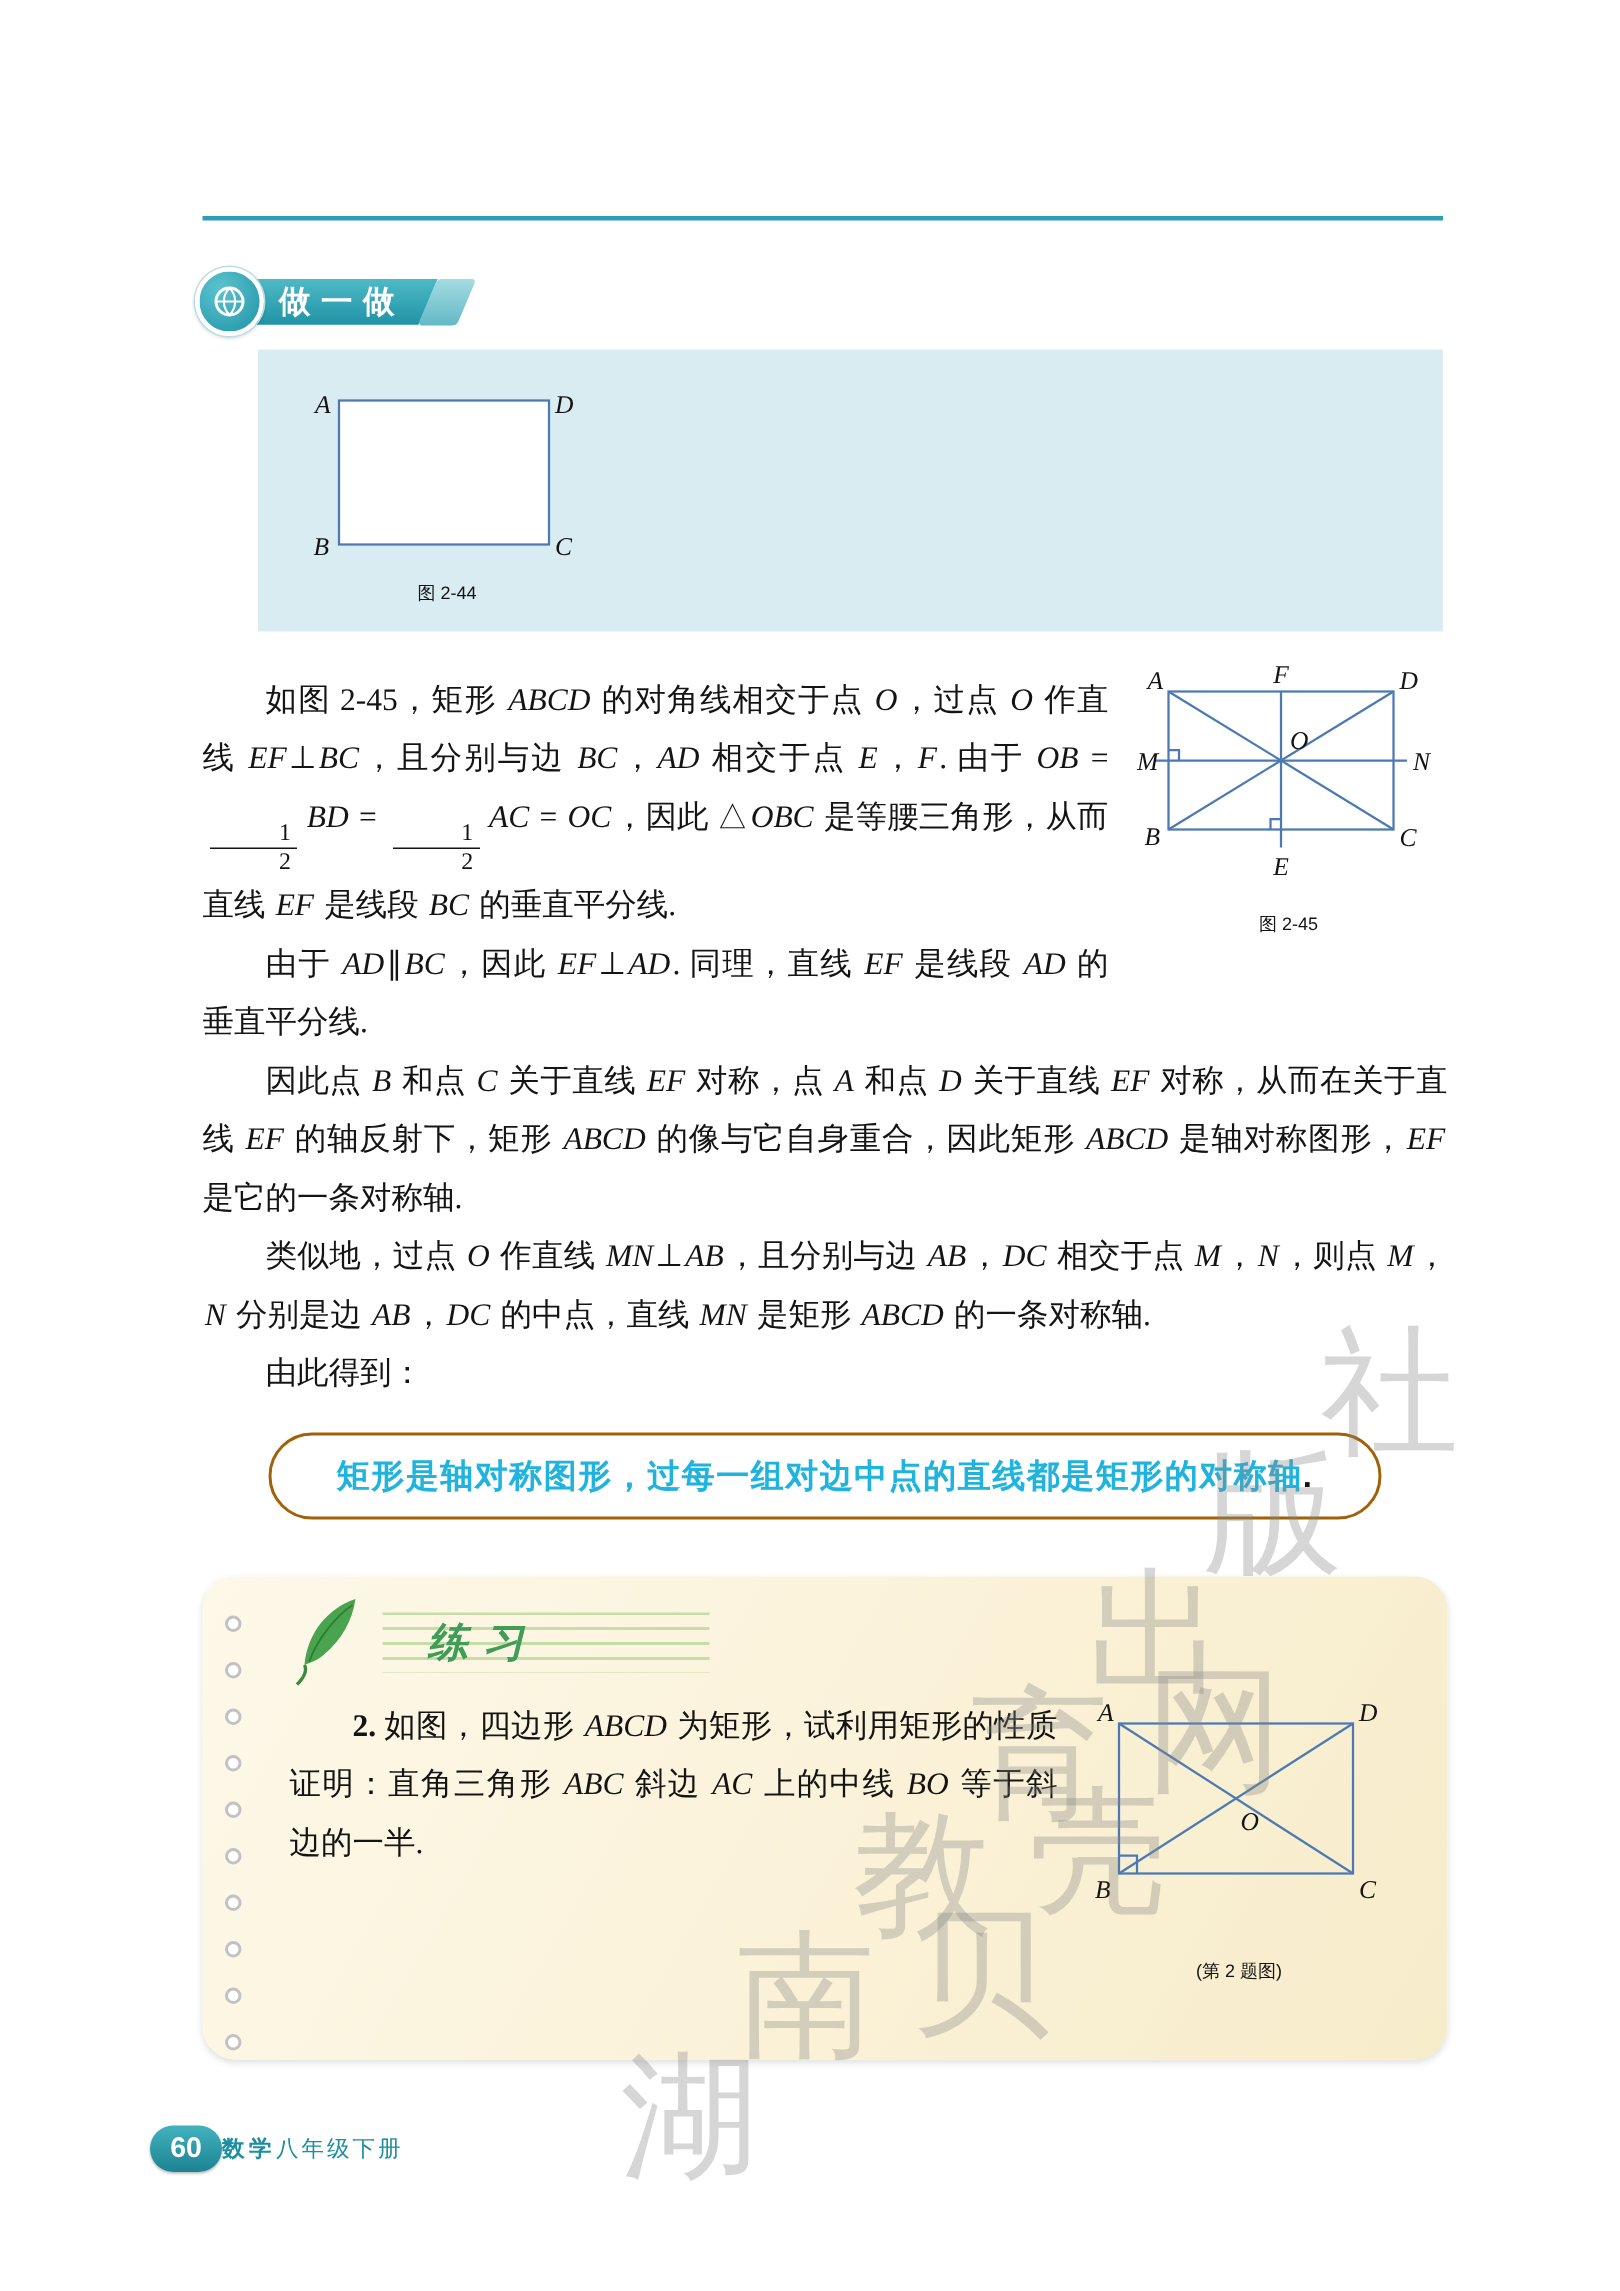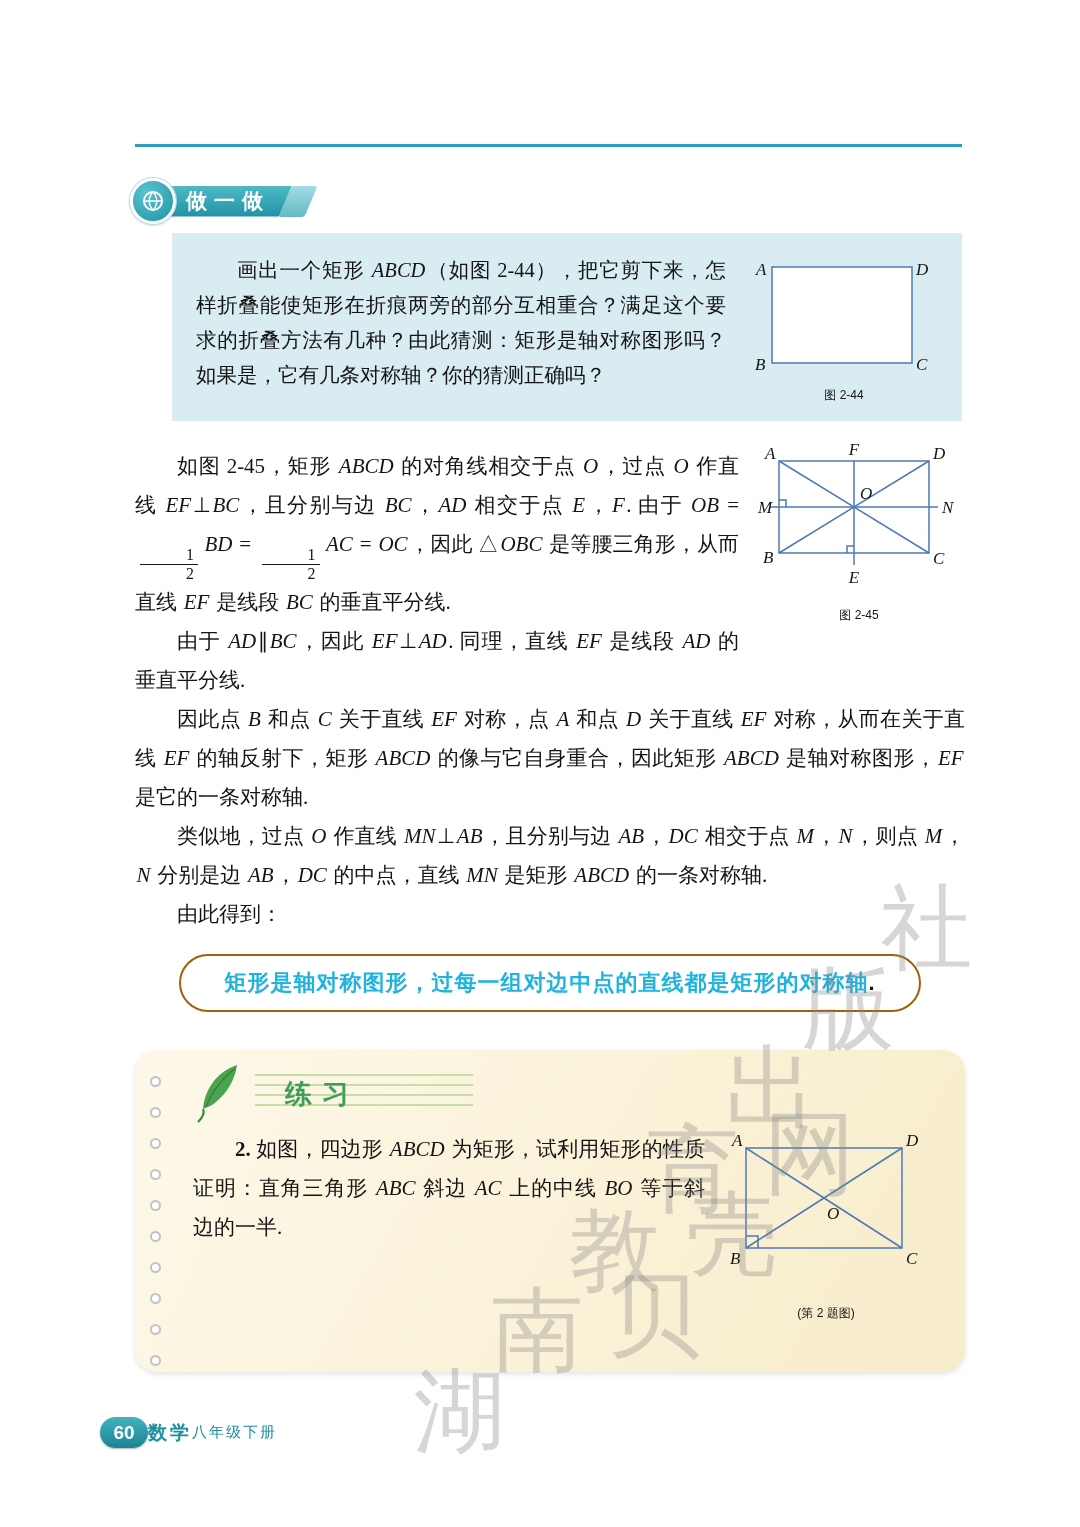--- a/index.html
+++ b/index.html
@@ -56,37 +56,37 @@
   .exercise{margin-top:38px;position:relative;border-radius:22px;overflow:hidden;
             background:linear-gradient(120deg,#fdf8e9 0%,#faf1d6 60%,#f7ecca 100%);
             padding:20px 28px 26px 58px;min-height:322px;box-shadow:0 2px 5px rgba(0,0,0,.12)}
   .holes{position:absolute;left:15px;top:26px;display:flex;flex-direction:column;gap:20px}
   .hole{width:11px;height:11px;border-radius:50%;background:#fff;border:2px solid #c2c2c2;display:block}
   .ex-header{position:relative;height:52px;margin-bottom:8px}
   .pinstripes{position:absolute;left:62px;top:4px;width:218px;height:40px;
               background:repeating-linear-gradient(to bottom,#c6dda8 0 2px,transparent 2px 10px)}
   .quill{position:absolute;left:2px;top:-8px}
   .ex-title{position:absolute;left:92px;top:6px;font-family:"Liberation Sans",sans-serif;
-            font-weight:bold;font-size:27px;color:#3f9d55;letter-spacing:10px}
+            font-style:italic;font-weight:bold;font-size:27px;color:#3f9d55;letter-spacing:10px}
   .ex-body{font-size:21px;line-height:38px}
   .ex-body p{text-indent:2em;text-align:justify}
   .num{font-weight:bold}
   .fig-ex2-float{float:right;width:222px;margin:2px 0 2px 10px;text-align:center}
 
   
   svg .lbl{font-family:"Liberation Serif",serif;font-style:italic;font-size:17px;fill:#141414}
   svg .blue{stroke:#4d79b3;stroke-width:1.5;fill:none}
 
   
   .footer{position:absolute;left:100px;top:1417px;display:flex;align-items:center;
           font-family:"Liberation Sans",sans-serif;z-index:3}
   .page-pill{width:48px;height:31px;border-radius:16px;color:#fff;font-weight:bold;font-size:19px;
              background:linear-gradient(180deg,#43b2bf,#1b8391);display:flex;align-items:center;
              justify-content:center;box-shadow:0 1px 2px rgba(0,0,0,.3)}
-  .subject{color:#1d8e9e;font-weight:bold;font-size:19px;letter-spacing:3px}
+  .subject{color:#1d8e9e;font-weight:bold;font-size:15px;letter-spacing:3px}
   .book{color:#1d8e9e;font-size:15px;letter-spacing:2px}
 
   
   .wm{position:absolute;color:rgba(135,135,135,.34);font-family:"Liberation Sans",sans-serif;
       font-size:92px;letter-spacing:20px;white-space:nowrap;pointer-events:none;z-index:9;
       transform:rotate(-46deg)}
   .wm span{display:inline-block;transform:rotate(46deg)}
   .wm1{left:311px;top:1108px}
   .wm2{left:574px;top:1173px}
 </style>
@@ -102,21 +102,20 @@
       <svg width="26" height="26" viewBox="0 0 26 26">
         <circle cx="13" cy="13" r="9" fill="none" stroke="#fff" stroke-width="2"></circle>
         <path d="M4 13 h18 M13 4 c-5 5 -5 13 0 18 M13 4 c5 5 5 13 0 18" fill="none" stroke="#fff" stroke-width="1.4"></path>
       </svg>
     </div>
     <div class="do-banner">做一做</div>
     <div class="do-tail"></div>
   </div>
 
   <div class="activity-box">
-    <div class="activity-text">画出一个矩形 <em class="var">ABCD</em>（如图 2-44），把它剪下来，怎样折叠能使矩形在折痕两旁的部分互相重合？满足这个要求的折叠方法有几种？由此猜测：矩形是轴对称图形吗？如果是，它有几条对称轴？你的猜测正确吗？</div>
     <div class="activity-fig">
       <svg width="196" height="122" viewBox="0 0 196 122">
         <g class="blue">
           <rect x="26" y="12" width="140" height="96" fill="#ffffff"></rect>
         </g>
         <text class="lbl" x="10" y="20">A</text>
         <text class="lbl" x="170" y="20">D</text>
         <text class="lbl" x="9" y="115">B</text>
         <text class="lbl" x="170" y="115">C</text>
       </svg>

